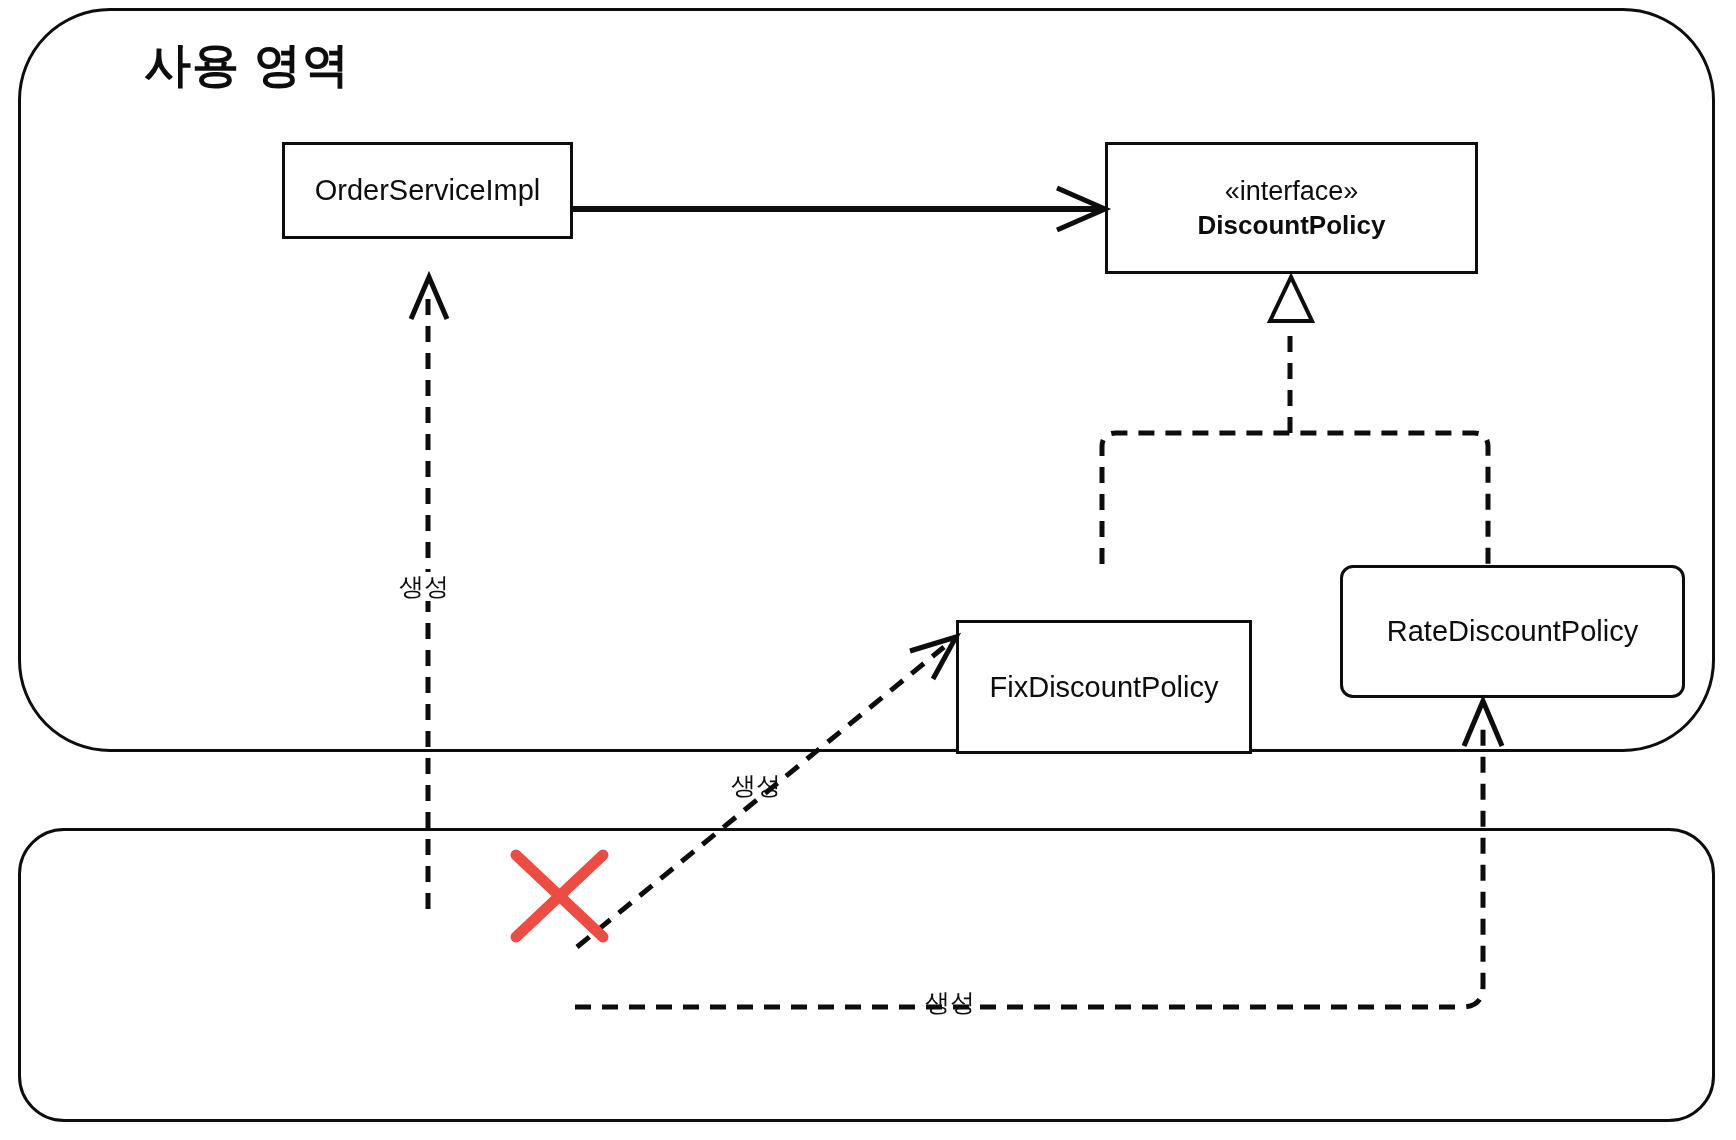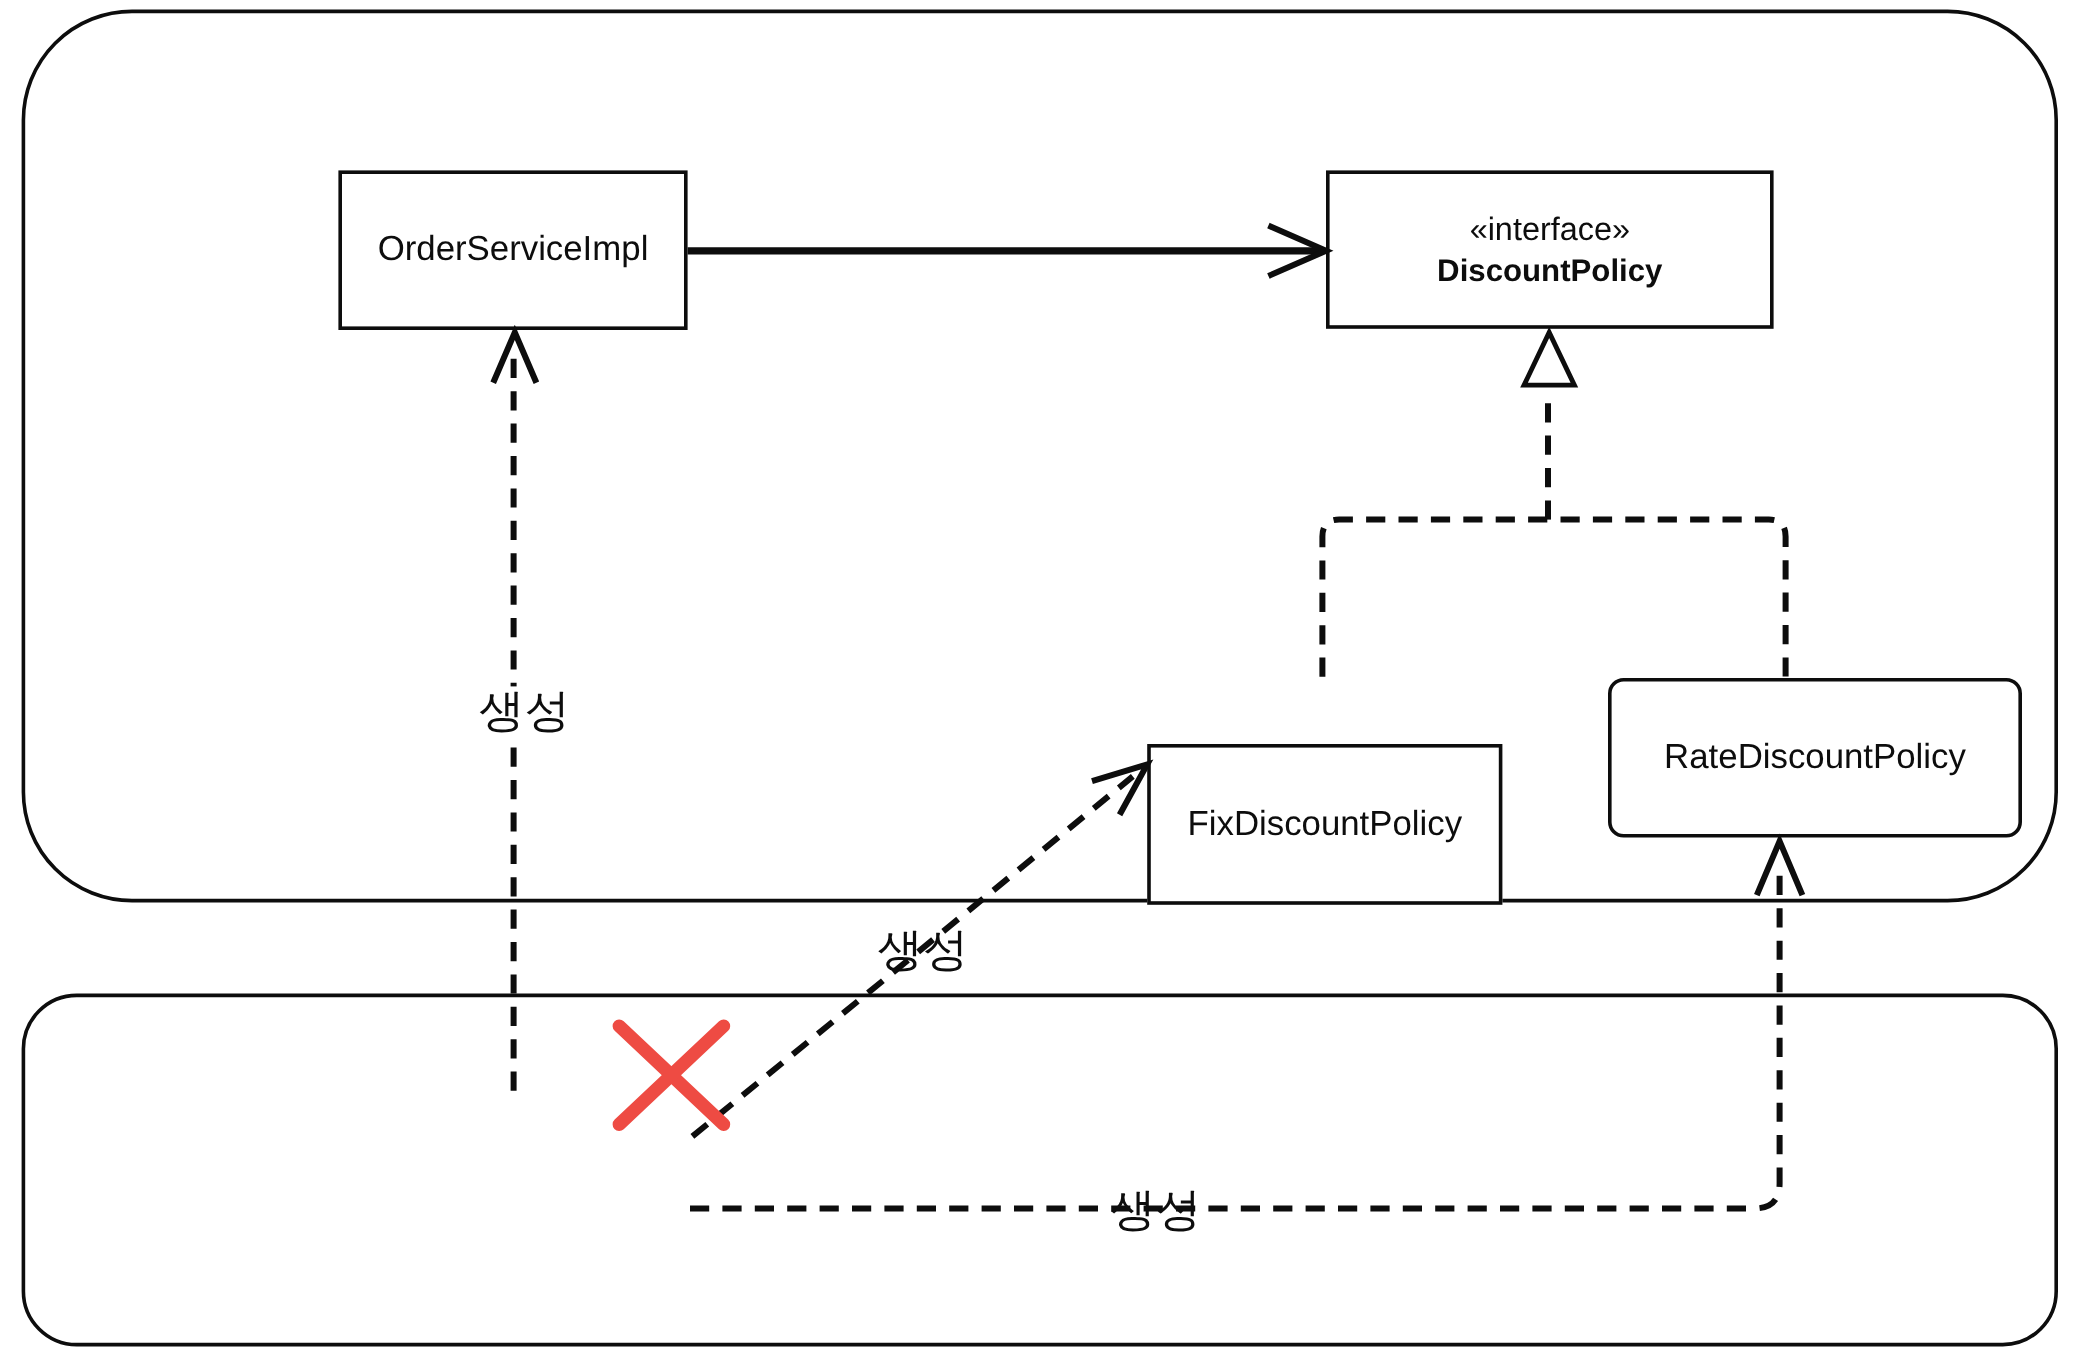--- a/index.html
+++ b/index.html
@@ -29,53 +29,54 @@
   .node{
     position:absolute;
     border:3px solid var(--color-line,#000);
     box-sizing:border-box;
     background:var(--color-background,#fff);
     display:flex;flex-direction:column;
     align-items:center;justify-content:center;
     font-size:29px;line-height:1.25;
     text-align:center;white-space:nowrap;
   }
-  .node-order{left:282px;top:142px;width:291px;height:133px;}
+  .node-order{left:282px;top:142px;width:291px;height:97px;}
   .node-discount{left:1105px;top:142px;width:373px;height:132px;text-align:center;}
   .node-fix{left:956px;top:578px;width:296px;height:134px;margin-top:42px;}
   .node-rate{left:1340px;top:565px;width:345px;height:133px;border-radius:13px;}
   .node-appconfig{left:283px;top:909px;width:292px;height:132px;}
   .stereotype{font-size:27px;font-weight:400;}
   .iface-name{font-size:26px;font-weight:700;}
   .wires{
     position:absolute;left:0;top:0;width:1736px;height:1140px;
     pointer-events:none;
   }
   .wire{stroke:var(--color-line,#000);fill:none;}
   .wire-solid{stroke-width:6;}
   .wire-dashed{stroke-width:5;stroke-dasharray:16 11;}
   .arrowhead{stroke:var(--color-line,#000);fill:none;stroke-width:5;}
   .tri-head{fill:var(--color-background,#fff);stroke:var(--color-line,#000);stroke-width:4;}
   .cross-stroke{stroke:var(--color-cross,#ee4b43);stroke-width:11;stroke-linecap:round;}
   .edge-label{
     position:absolute;
-    font-size:38px;line-height:1.15;white-space:nowrap;text-align:right;
+    font-size:25px;line-height:1.15;white-space:nowrap;text-align:right;
   }
   .label-create-order{left:396px;top:572px;background:var(--color-background,#fff);padding:0 3px;}
   .label-create-fix{left:731px;top:771px;}
   .label-create-rate{left:925px;top:988px;}
 </style>
 </head>
 <body>
 
 <div class="canvas">
 
   <div class="region region-usage"></div>
   <div class="region region-config"></div>
 
+  <div class="region-title title-usage">사용 영역</div>
 
   <div class="node node-order">
     <span>OrderServiceImpl</span>
   </div>
 
   <div class="node node-discount">
     <span class="stereotype">«interface»</span>
     <span class="iface-name">DiscountPolicy</span>
   </div>
 

